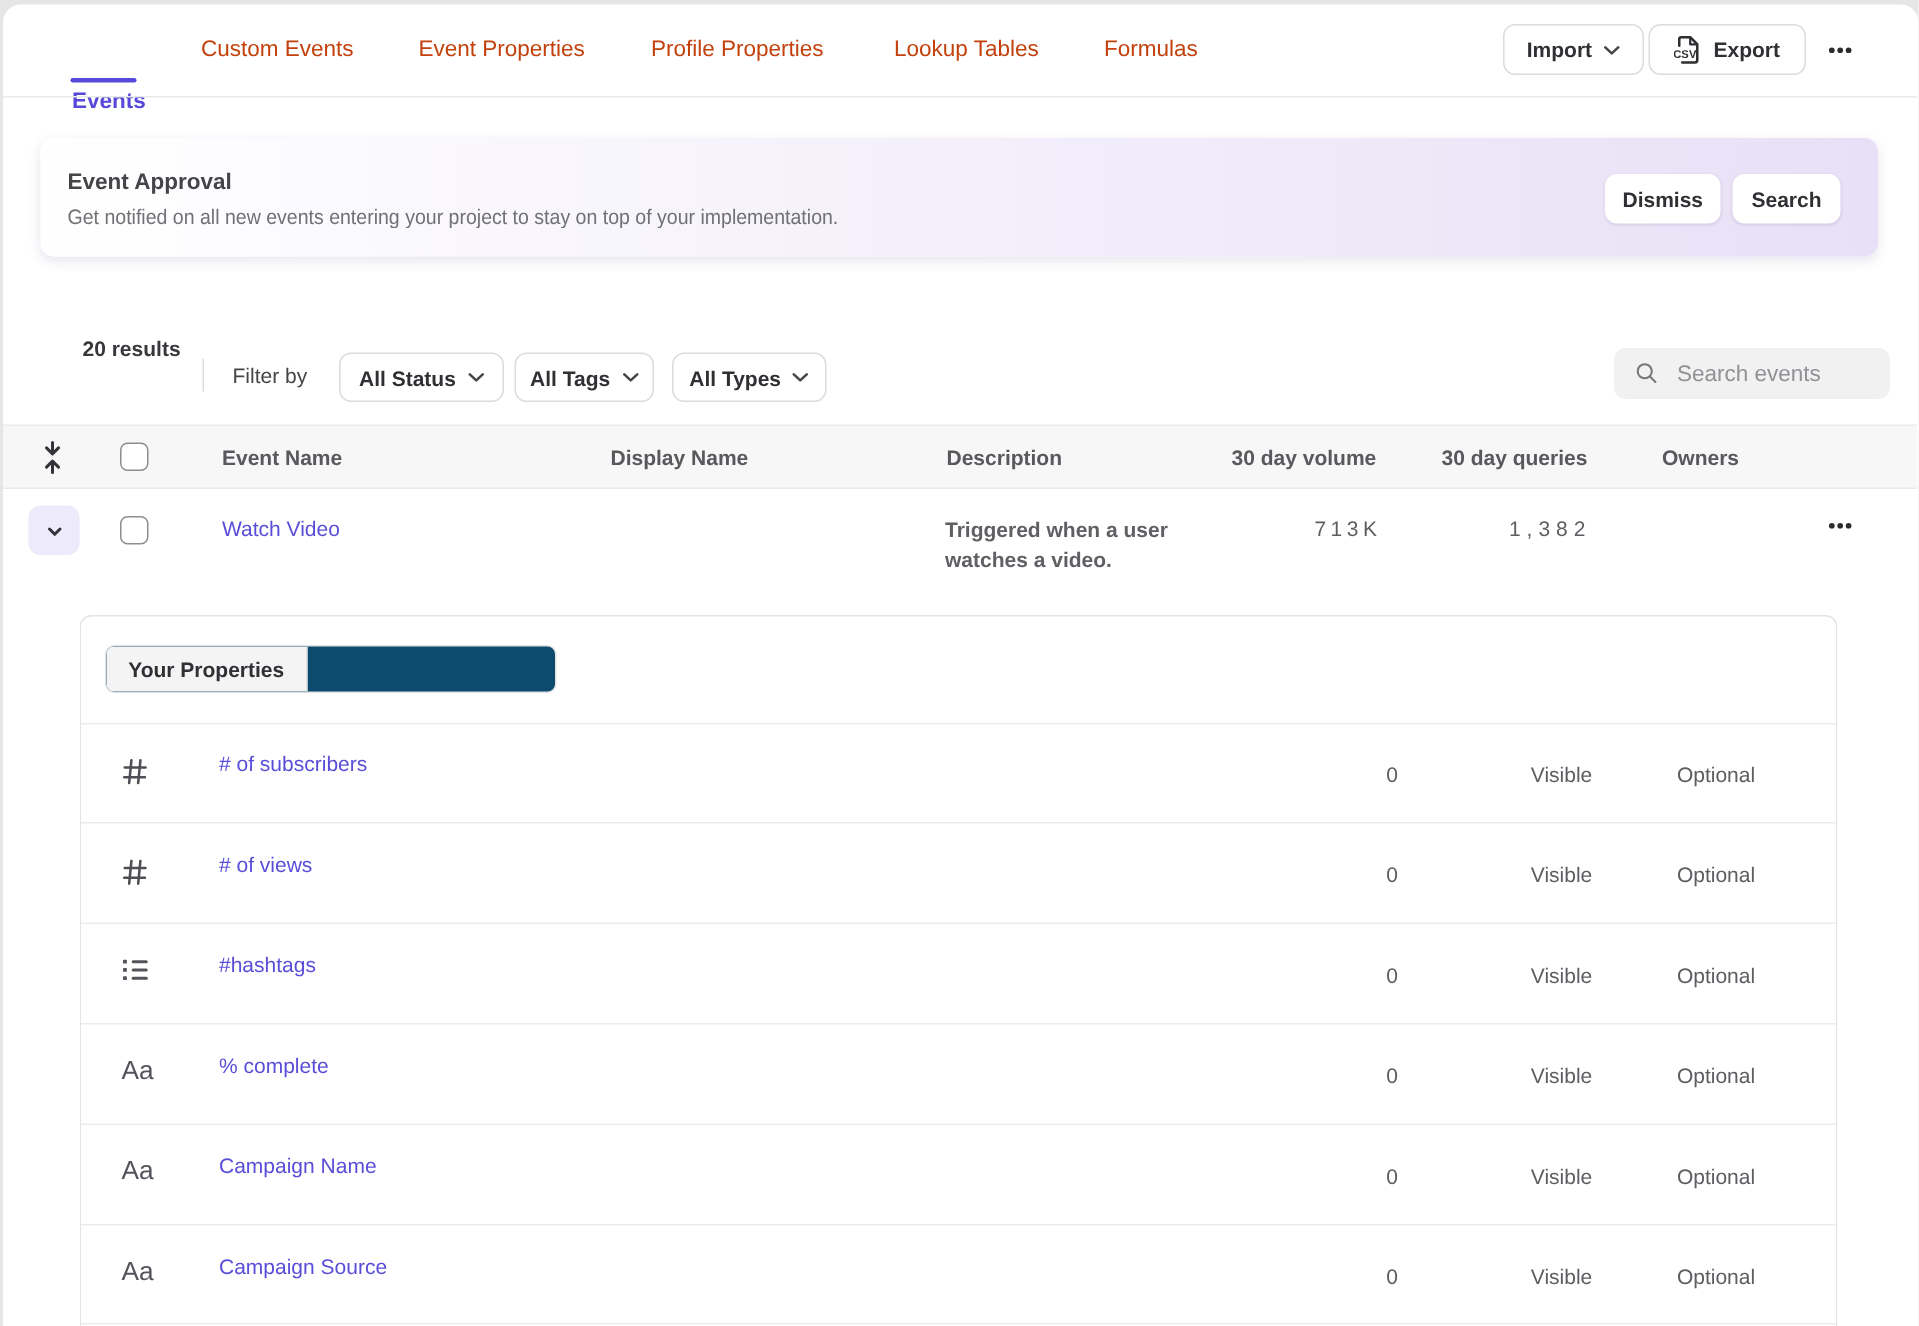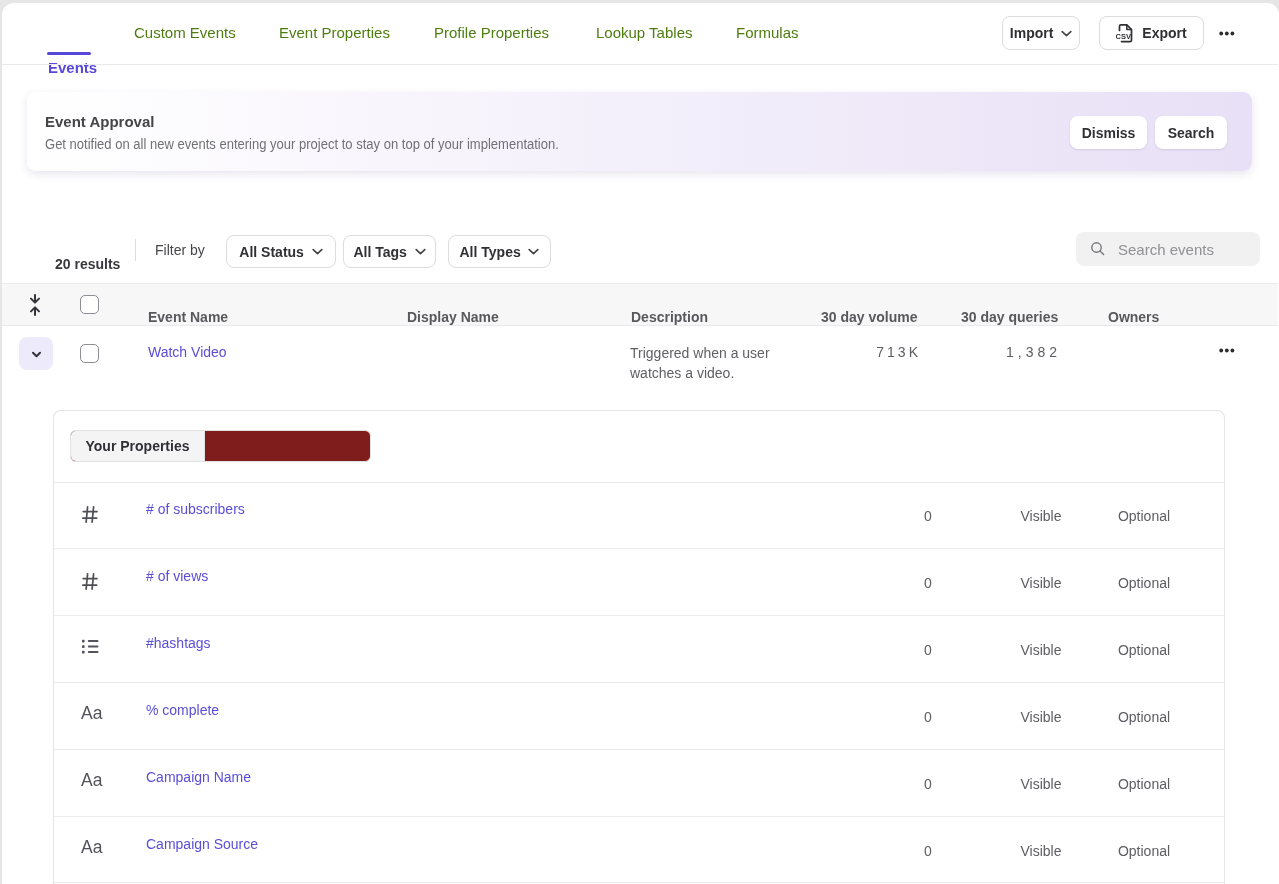--- a/index.html
+++ b/index.html
@@ -2,56 +2,56 @@
 <html><head>
 <meta charset="utf-8">
 <style>
   * { margin:0; padding:0; box-sizing:border-box; }
   html,body { width:1279px; height:884px; overflow:hidden; }
   body { background:#e6e6e6; font-family:"Liberation Sans", sans-serif; position:relative; }
   .abs { position:absolute; }
   .card { left:2px; top:3px; width:1277px; height:881px; background:#fff; border-radius:12px 12px 0 0; }
 
   
-  .navtab { font-size:15px; font-weight:500; color:#4d7c0f; top:24px; white-space:nowrap; }
+  .navtab { font-size:15px; font-weight:500; color:#c2410c; top:24px; white-space:nowrap; }
   .navtab.active { color:#5748d9; font-weight:600; }
   .nav-underline { left:47px; top:52px; width:44px; height:3px; border-radius:2px; background:#5748d9; }
   .nav-border { left:2px; top:64px; width:1276px; height:1px; background:#e9e9e9; }
 
   .btn { border:1px solid #dcdcdc; border-radius:8px; background:#fff; font-size:14px; font-weight:600; color:#303034; display:flex; align-items:center; justify-content:center; white-space:nowrap; }
 
   
   .banner { left:27px; top:92px; width:1225px; height:79px; border-radius:9px;
     background:linear-gradient(90deg, #ffffff 0%, #f7f4fc 35%, #efe9f9 70%, #e8e0f6 100%);
     box-shadow:0 3px 8px rgba(120,110,160,0.18); }
   .banner-title { left:45px; top:113px; font-size:15px; font-weight:700; color:#454549; }
   .banner-sub { left:45px; top:136px; font-size:14px; color:#707075; transform:scaleX(0.93); transform-origin:left center; }
   .bbtn { top:116px; height:33px; border:none; box-shadow:0 1px 2px rgba(100,90,140,0.18); }
 
   
-  .results { left:55px; top:256px; font-size:14px; font-weight:600; color:#38383c; }
+  .results { left:55px; top:224px; font-size:14px; font-weight:600; color:#38383c; }
   .vsep { left:135px; top:239px; width:1px; height:22px; background:#dcdcdc; }
   .filterby { left:155px; top:242px; font-size:14px; font-weight:500; color:#46464a; }
   .chev { display:inline-block; width:11px; height:11px; }
   .search { left:1076px; top:232px; width:184px; height:34px; border-radius:8px; background:#f1f1f2; display:flex; align-items:center; }
   .search-text { color:#909095; font-size:15px; margin-left:12px; }
 
   
   .thead { left:2px; top:283px; width:1276px; height:43px; background:#f7f7f8; border-top:1px solid #ececee; border-bottom:1px solid #e9e9eb; }
-  .th { top:297px; font-size:14px; font-weight:600; color:#58585d; white-space:nowrap;margin-top:12px; }
+  .th { top:297px; font-size:14px; font-weight:600; color:#58585d; white-space:nowrap; }
   .checkbox { width:19px; height:19px; border:1.5px solid #8d8d93; border-radius:5px; background:#fff; }
 
   
   .rowchev { left:19px; top:337px; width:34px; height:33px; border-radius:8px; background:#edeafb; display:flex; align-items:center; justify-content:center; }
   .link { color:#5a4ed8; white-space:nowrap; }
   .num { font-size:14px; color:#5d5d62; letter-spacing:3px; }
 
   
   .panel { left:53px; top:410px; width:1172px; height:475px; background:#fff; border:1px solid #e4e4e6; border-bottom:none; border-radius:8px 8px 0 0; }
-  .tabs { left:70px; top:430px; height:32px; border:1px solid #e2e2e3; border-radius:6px; display:flex; overflow:hidden; background:#7f1d1d; }
+  .tabs { left:70px; top:430px; height:32px; border:1px solid #e2e2e3; border-radius:6px; display:flex; overflow:hidden; background:#0c4a6e; }
   .tabseg { height:100%; display:flex; align-items:center; justify-content:center; font-size:14px; font-weight:600; }
   .tabseg.on { background:#f4f4f5; color:#2f2f34; border-right:1px solid #e2e2e3; }
   .tabseg.off { color:#9a9aa0;margin-top:34px; }
   .panel-hline { left:54px; width:1170px; height:1px; background:#ececee; }
   .prop-label { font-size:14px; color:#5a4ed8; white-space:nowrap; }
   .prop-val { font-size:14px; color:#5d5d62; white-space:nowrap; }
   .aaicon { font-size:17.5px; color:#53535b; font-weight:500; }
 </style>
 </head>
 <body>
@@ -59,21 +59,21 @@
 
   <div class="abs navtab active" style="left:48px;margin-top:35px;">Events</div>
   <div class="abs nav-underline"></div>
   <div class="abs navtab" style="left:134px;">Custom Events</div>
   <div class="abs navtab" style="left:279px;">Event Properties</div>
   <div class="abs navtab" style="left:434px;">Profile Properties</div>
   <div class="abs navtab" style="left:596px;">Lookup Tables</div>
   <div class="abs navtab" style="left:736px;">Formulas</div>
   <div class="abs nav-border"></div>
 
-  <div class="abs btn" style="left:1002px; top:16px; width:78px; height:34px;">Import&nbsp;&nbsp;<svg class="chev" viewBox="0 0 11 11">
+  <div class="abs btn" style="left:1002px; top:16px; width:94px; height:34px;">Import&nbsp;&nbsp;<svg class="chev" viewBox="0 0 11 11">
       <polyline points="1.2,3.6 5.5,7.6 9.8,3.6" fill="none" stroke="#46464a" stroke-width="1.7" stroke-linecap="round" stroke-linejoin="round"></polyline>
     </svg></div>
   <div class="abs btn" style="left:1099px; top:16px; width:105px; height:34px;">
     <svg width="19" height="21" viewBox="0 0 19 21" style="margin-right:7px;">
       <path d="M3.5 7.5 L3.5 3.2 Q3.5 1.8 4.9 1.8 L10.8 1.8 L15.5 6.5 L15.5 17.2 Q15.5 18.6 14.1 18.6 L5.5 18.6" fill="none" stroke="#2f2f33" stroke-width="1.7" stroke-linejoin="round" stroke-linecap="round"></path>
       <path d="M10.8 1.8 L10.8 6.5 L15.5 6.5" fill="none" stroke="#2f2f33" stroke-width="1.5" stroke-linejoin="round"></path>
       <text x="-0.5" y="15.5" font-family="Liberation Sans" font-size="7.5" font-weight="700" fill="#2f2f33">CSV</text>
     </svg>
     Export</div>
   <svg class="abs" style="left:1219px; top:30px;" width="16" height="7" viewBox="0 0 16 7">
@@ -127,21 +127,21 @@
   <div class="abs th" style="left:961px;">30 day queries</div>
   <div class="abs th" style="left:1108px;">Owners</div>
 
   <div class="abs rowchev">
     <svg style="margin-top:3px;" width="11" height="10" viewBox="0 0 11 10">
       <polyline points="2,2.7 5.5,6.2 9,2.7" fill="none" stroke="#33333a" stroke-width="2" stroke-linecap="round" stroke-linejoin="round"></polyline>
     </svg>
   </div>
   <div class="abs checkbox" style="left:80px; top:344px;"></div>
   <div class="abs link" style="left:148px; top:344px; font-size:14px;">Watch Video</div>
-  <div class="abs" style="left:630px; top:343px; font-size:14px; line-height:20px; color:#5f5f64;">Triggered when a user<br>watches a video.</div>
+  <div class="abs" style="left:630px; top:343px; font-size:14px; line-height:20px; color:#5f5f64;font-weight:bold;">Triggered when a user<br>watches a video.</div>
   <div class="abs num" style="left:821px; top:344px; width:100px; text-align:right; margin-right:-3px;">713K</div>
   <div class="abs num" style="left:961px; top:344px; width:100px; text-align:right; letter-spacing:4px; margin-right:-2px;">1,382</div>
   <svg class="abs" style="left:1219px; top:347px;" width="16" height="7" viewBox="0 0 16 7">
     <g fill="#2c2c30">
       <circle cx="2.2" cy="3.5" r="1.9"></circle>
       <circle cx="7.8" cy="3.5" r="1.9"></circle>
       <circle cx="13.4" cy="3.5" r="1.9"></circle>
     </g>
   </svg>
 

